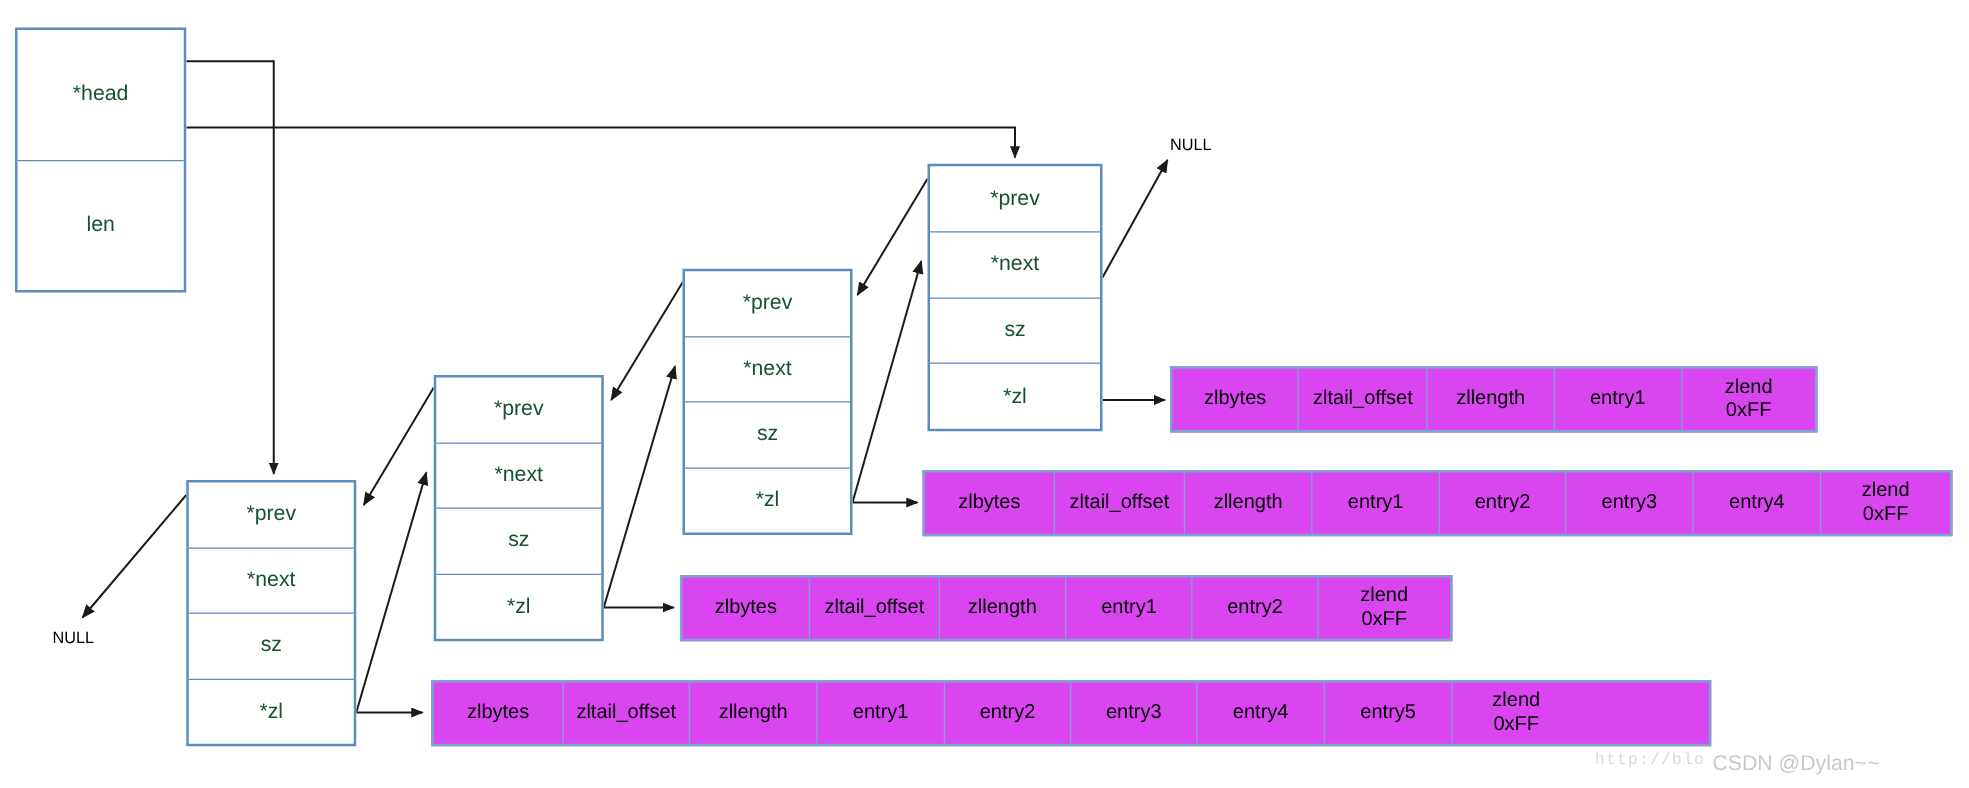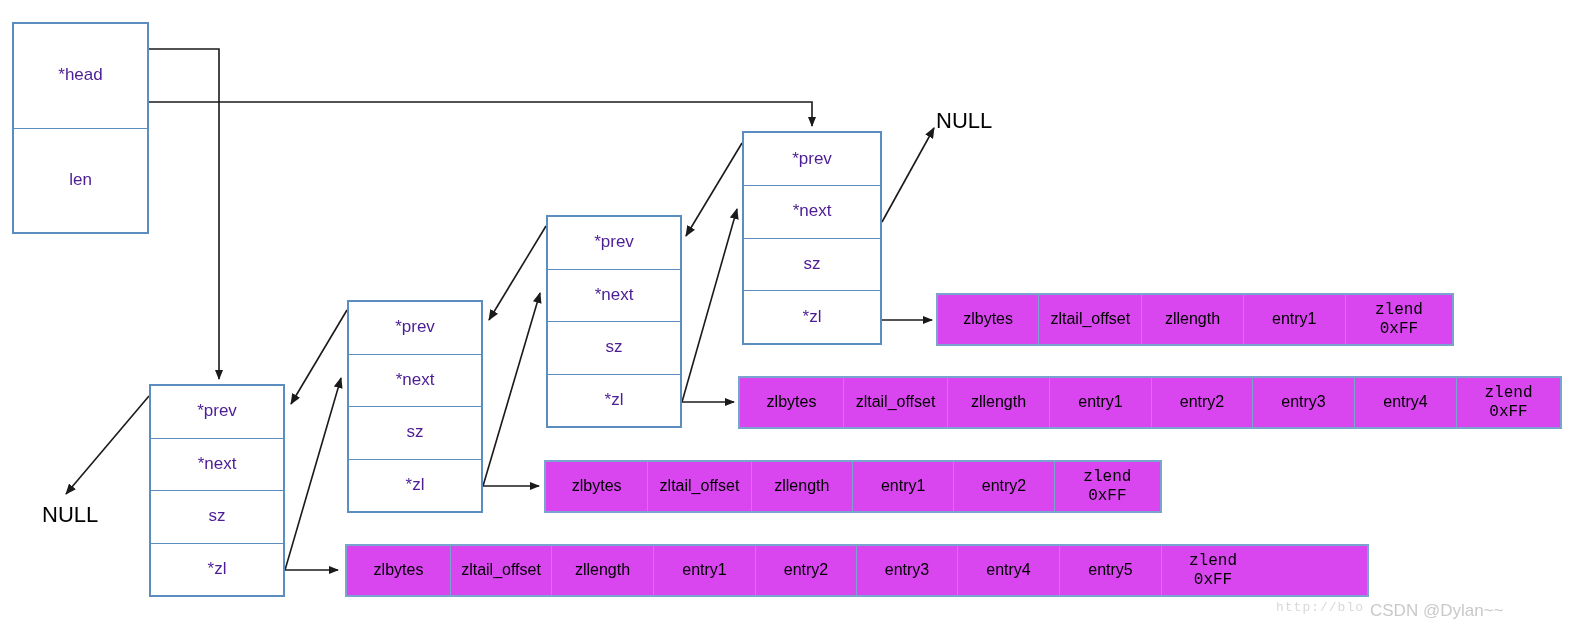--- a/index.html
+++ b/index.html
@@ -26,21 +26,21 @@
     display: flex;
     flex-direction: column;
     z-index: 4;
   }
   .struct-box .cell, .node-box .cell {
     flex: 1 1 0;
     display: flex;
     align-items: center;
     justify-content: center;
     font-size: 17px;
-    color: #4c1d95;
+    color: #14532d;
     border-bottom: 1px solid #5b8dc0;
     line-height: 1.1;
   }
   .struct-box .cell:last-child, .node-box .cell:last-child {
     border-bottom: none;
   }
   
   .ziplist {
     position: absolute;
     border: 2px solid #7ba3cf;
@@ -54,26 +54,26 @@
     align-items: center;
     justify-content: center;
     text-align: center;
     font-size: 16px;
     color: #000000;
     border-right: 1px solid #7ba3cf;
     line-height: 1.15;
     white-space: pre-line;
     padding: 0 4px;
   }
-  .ziplist .zcell:last-child { border-right: none; font-family: Liberation Mono, monospace; }
+  .ziplist .zcell:last-child { border-right: none; }
 
   
   .null-label {
     position: absolute;
-    font-size: 22px;
+    font-size: 13px;
     color: #000000;
     z-index: 5;
     white-space: nowrap;
     text-align: right;
   }
   
   #wires {
     position: absolute;
     left: 0; top: 0;
     width: 1575px; height: 630px;

